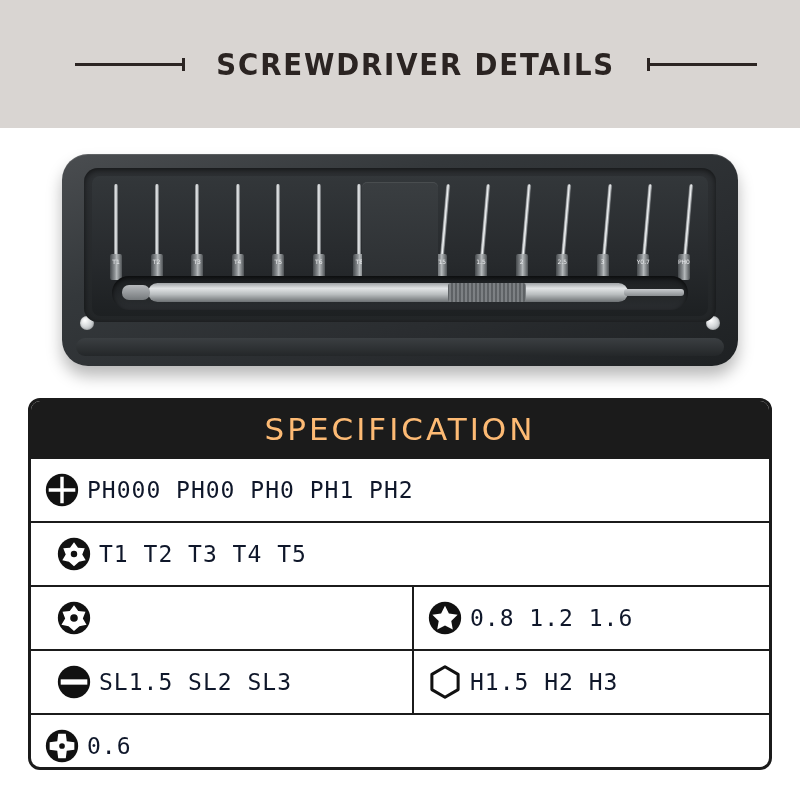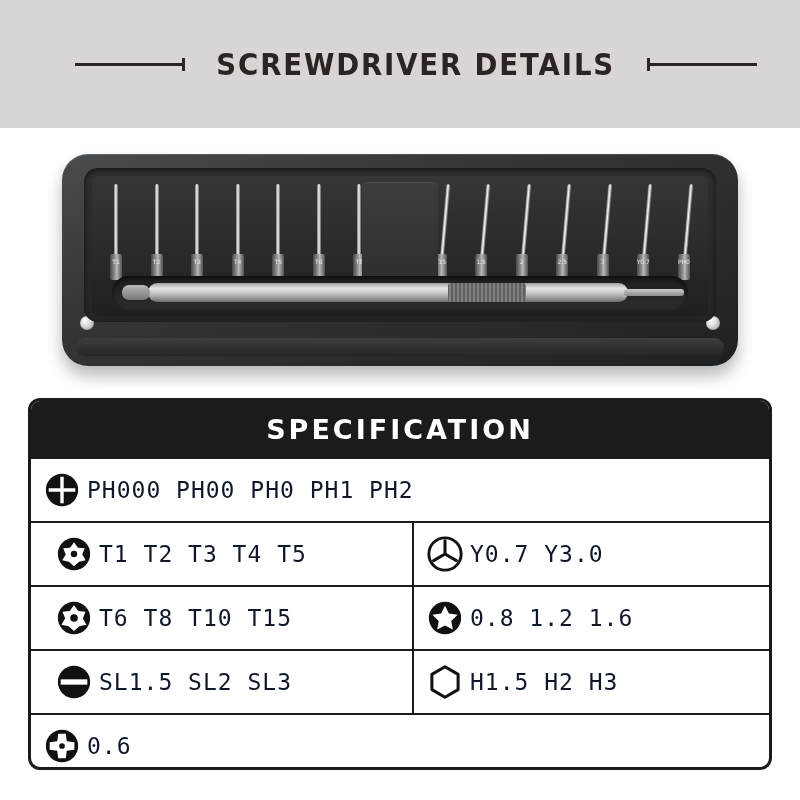--- a/index.html
+++ b/index.html
@@ -247,28 +247,27 @@
     height: 372px;
     background: #ffffff;
     border: 3px solid #1b1b1b;
     border-radius: 12px;
     overflow: hidden;
     box-sizing: border-box;
   }
   .spec-header {
     height: 56px;
     background: #1b1b1b;
-    color: #ffffff;
+    color: #fdba74;
     display: flex;
     align-items: center;
     justify-content: center;
     font-family: "DejaVu Sans", sans-serif;
-    font-size: 27px;
+    font-size: 31px;
     letter-spacing: 3px;
-    font-weight: bold;
   }
   .spec-row {
     display: flex;
     align-items: stretch;
     border-top: 2px solid #1b1b1b;
     height: 62px;
   }
   .spec-row:first-of-type { border-top: none; }
   .spec-cell {
     display: flex;
@@ -425,37 +424,29 @@
 
     <div class="spec-row">
       <div class="spec-cell half">
         <svg class="ic" viewBox="0 0 40 40">
           <circle cx="20" cy="20" r="17" fill="#111"></circle>
           <path d="M20 7.5 l4.2 5.8 7.1 .6 -2.6 6.6 3.6 6.1 -7 1.6 -5.3 4.8 -5.3-4.8 -7-1.6 3.6-6.1 -2.6-6.6 7.1-.6 Z" fill="#fff"></path>
           <circle cx="20" cy="20" r="3.4" fill="#111"></circle>
         </svg>
         <span class="spec-text">T1 T2 T3 T4 T5</span>
       </div>
-      <div class="spec-cell half sep">
-        <svg class="ic" viewBox="0 0 40 40">
-          <circle cx="20" cy="20" r="17" fill="none" stroke="#111" stroke-width="3"></circle>
-          <path d="M20 20 L20 6 M20 20 L32 27 M20 20 L8 27" stroke="#111" stroke-width="3.2" fill="none" stroke-linecap="round"></path>
-        </svg>
-        <span class="spec-text">Y0.7 Y3.0</span>
-      </div>
     </div>
 
     <div class="spec-row">
       <div class="spec-cell half">
         <svg class="ic" viewBox="0 0 40 40">
           <circle cx="20" cy="20" r="17" fill="#111"></circle>
           <path d="M20 6.5 l4.5 6.2 7.6 .7 -2.8 7.1 3.9 6.5 -7.5 1.7 -5.7 5.1 -5.7-5.1 -7.5-1.7 3.9-6.5 -2.8-7.1 7.6-.7 Z" fill="#fff"></path>
           <circle cx="20" cy="20" r="4" fill="#111"></circle>
         </svg>
-        <span class="spec-text">T6 T8 T10 T15</span>
       </div>
       <div class="spec-cell half sep">
         <svg class="ic" viewBox="0 0 40 40">
           <circle cx="20" cy="20" r="17" fill="#111"></circle>
           <path d="M20 7 l4.1 8.3 9.2 1.3 -6.7 6.5 1.6 9.1 -8.2-4.3 -8.2 4.3 1.6-9.1 -6.7-6.5 9.2-1.3 Z" fill="#fff"></path>
         </svg>
         <span class="spec-text">0.8 1.2 1.6</span>
       </div>
     </div>
 

